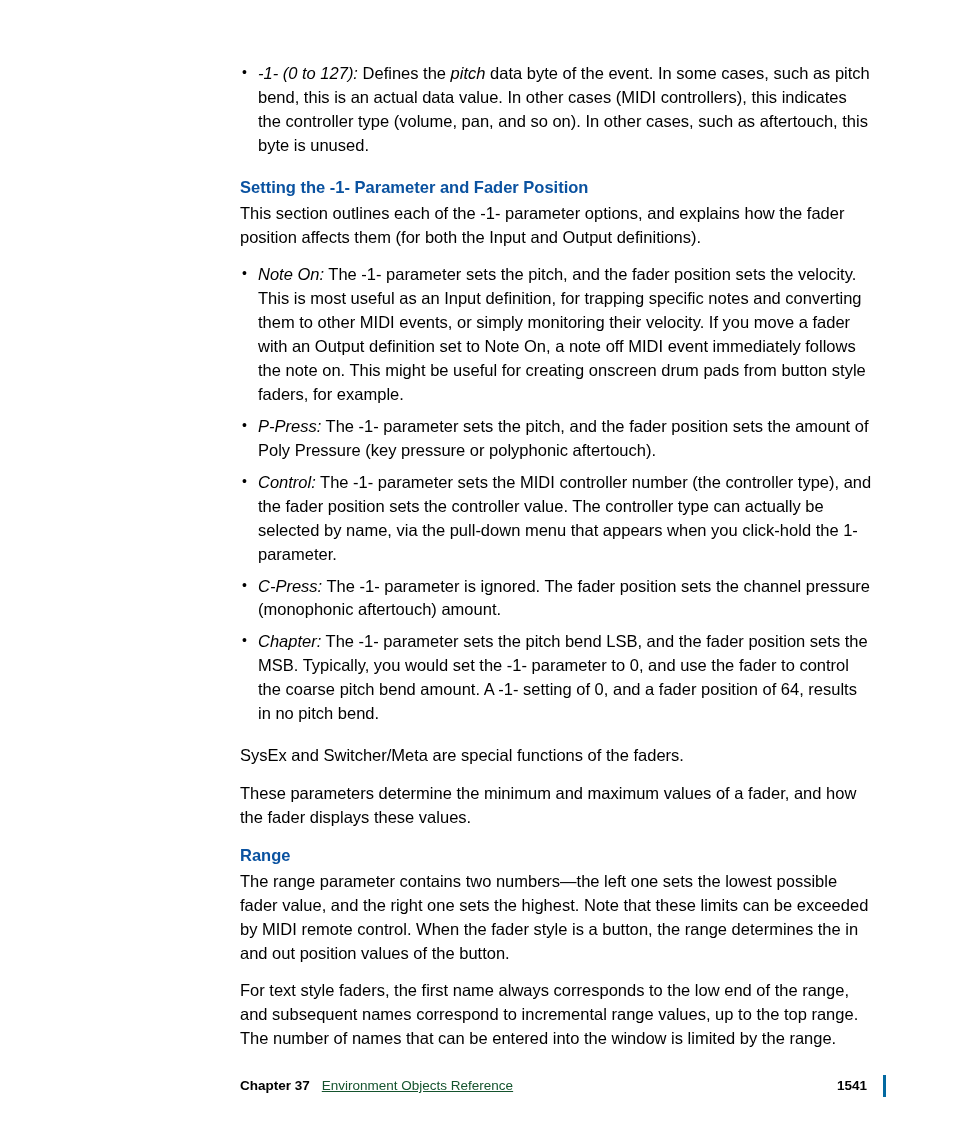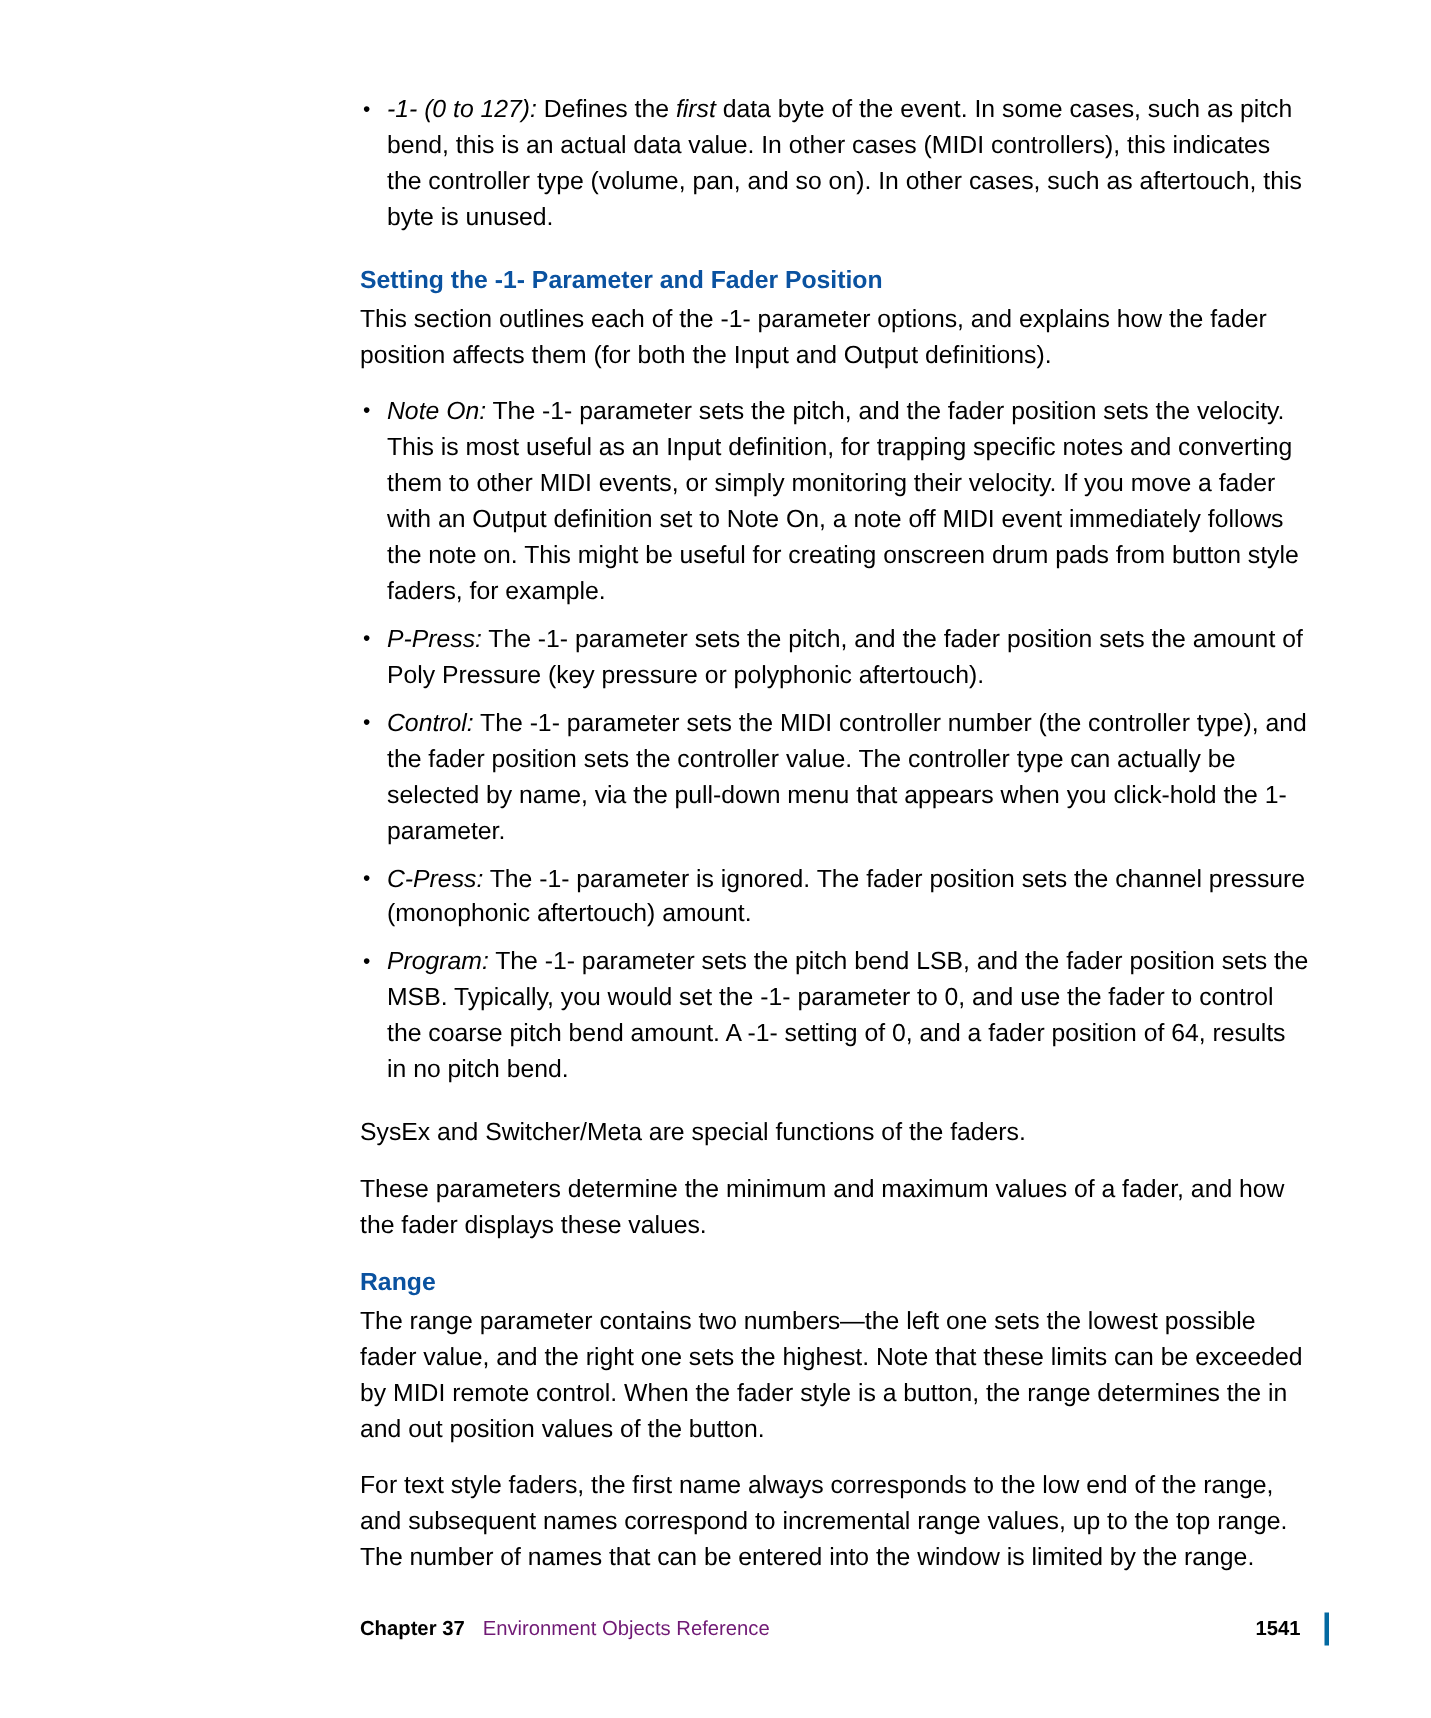--- a/index.html
+++ b/index.html
@@ -58,43 +58,43 @@
     left: 240px;
     right: 68px;
     display: flex;
     align-items: center;
     font-size: 13.5px;
     border-right: 3px solid #0369a1;
     height: 22px;
     padding-right: 16px;
   }
   .footer .chapter-label { font-weight: 700; margin-right: 12px; }
-  .footer .chapter-title { color: #701a75; }
+  .footer .chapter-title { color: #14532d; text-decoration: underline; }
   .footer .pagenum { margin-left: auto; font-weight: 700; }
 </style>
 </head>
 <body>
 
 <div class="page">
 
   <ul class="top-bullets">
     <li>
-      <span class="term">-1- (0 to 127):</span><span>  Defines the </span><span class="em">first</span><span> data byte of the event. In some cases, such as pitch bend, this is an actual data value. In other cases (MIDI controllers), this indicates the controller type (volume, pan, and so on). In other cases, such as aftertouch, this byte is unused.</span>
+      <span class="term">-1- (0 to 127):</span><span>  Defines the </span><span class="em">pitch</span><span> data byte of the event. In some cases, such as pitch bend, this is an actual data value. In other cases (MIDI controllers), this indicates the controller type (volume, pan, and so on). In other cases, such as aftertouch, this byte is unused.</span>
     </li>
   </ul>
 
   <div class="h3">Setting the -1- Parameter and Fader Position</div>
   <div class="para">This section outlines each of the -1- parameter options, and explains how the fader position affects them (for both the Input and Output definitions).</div>
 
   <ul class="top-bullets" id="list2">
       <li><span class="term">Note On:</span><span>  The -1- parameter sets the pitch, and the fader position sets the velocity. This is most useful as an Input definition, for trapping specific notes and converting them to other MIDI events, or simply monitoring their velocity. If you move a fader with an Output definition set to Note On, a note off MIDI event immediately follows the note on. This might be useful for creating onscreen drum pads from button style faders, for example.</span></li>
       <li><span class="term">P-Press:</span><span>  The -1- parameter sets the pitch, and the fader position sets the amount of Poly Pressure (key pressure or polyphonic aftertouch).</span></li>
       <li><span class="term">Control:</span><span>  The -1- parameter sets the MIDI controller number (the controller type), and the fader position sets the controller value. The controller type can actually be selected by name, via the pull-down menu that appears when you click-hold the 1- parameter.</span></li>
       <li><span class="term">C-Press:</span><span>  The -1- parameter is ignored. The fader position sets the channel pressure (monophonic aftertouch) amount.</span></li>
-      <li><span class="term">Program:</span><span>  The -1- parameter sets the pitch bend LSB, and the fader position sets the MSB. Typically, you would set the -1- parameter to 0, and use the fader to control the coarse pitch bend amount. A -1- setting of 0, and a fader position of 64, results in no pitch bend.</span></li>
+      <li><span class="term">Chapter:</span><span>  The -1- parameter sets the pitch bend LSB, and the fader position sets the MSB. Typically, you would set the -1- parameter to 0, and use the fader to control the coarse pitch bend amount. A -1- setting of 0, and a fader position of 64, results in no pitch bend.</span></li>
     </ul>
 
   <div class="para">SysEx and Switcher/Meta are special functions of the faders.</div>
 
   <div class="para">These parameters determine the minimum and maximum values of a fader, and how the fader displays these values.</div>
 
   <div class="h3">Range</div>
   <div class="para">The range parameter contains two numbers—the left one sets the lowest possible fader value, and the right one sets the highest. Note that these limits can be exceeded by MIDI remote control. When the fader style is a button, the range determines the in and out position values of the button.</div>
   <div class="para">For text style faders, the first name always corresponds to the low end of the range, and subsequent names correspond to incremental range values, up to the top range. The number of names that can be entered into the window is limited by the range.</div>
 

